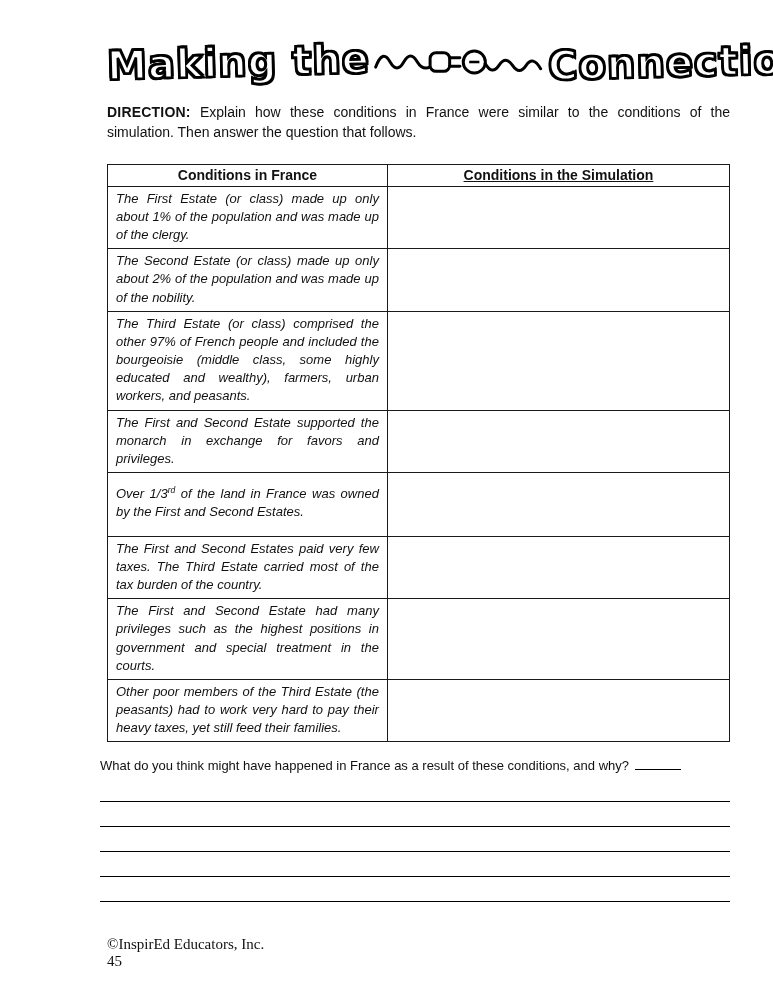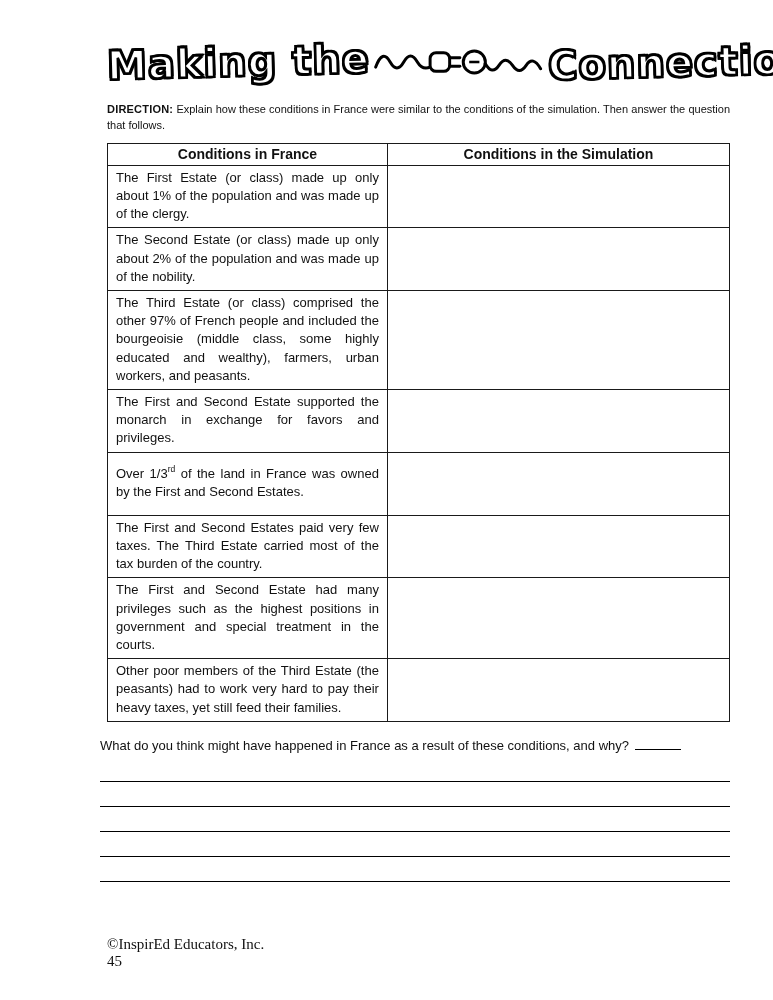--- a/index.html
+++ b/index.html
@@ -31,50 +31,51 @@
     color: #ffffff;
     -webkit-text-stroke: 2.5px #000;
     text-shadow: 1.5px 1.5px 0 #000, -1.5px 1.5px 0 #000, 1.5px -1.5px 0 #000, -1.5px -1.5px 0 #000;
     white-space: nowrap;
     transform: rotate(-1.5deg);
   }
   .cord-svg { flex: 0 0 auto; margin: 0 4px; }
 
   
   .direction {
-    font-size: 11px;
+    font-size: 14px;
     line-height: 1.45;
     text-align: justify;
-    margin-bottom: 9px;
+    margin-bottom: 21px;
   }
   .direction b { letter-spacing: 0.2px; }
 
   
   table.conditions {
     width: 100%;
     border-collapse: collapse;
     table-layout: fixed;
   }
   table.conditions th, table.conditions td {
     border: 1.5px solid #1a1a1a;
     vertical-align: top;
   }
   table.conditions th {
     font-size: 14px;
     font-weight: bold;
     text-align: center;
     padding: 2px 4px 3px 4px;
   }
   th.col-france  { width: 45%; }
-  th.col-sim     { width: 55%; }
+  th.col-sim     { width: 55%; text-decoration: underline; }
   td.france-cell {
     font-size: 13px;
     line-height: 1.4;
     text-align: justify;
     padding: 3px 8px 4px 8px;
+    font-style: italic;
   }
   td.sim-cell { padding: 3px 8px; }
   tbody tr:nth-child(4) td { }
   tbody tr:nth-child(5) td { padding-top: 12px; padding-bottom: 14px; }
   sup { font-size: 8.5px; line-height: 0; vertical-align: super; margin-top: 44px; }
 
   
   .question-row {
     display: flex;
     align-items: baseline;

